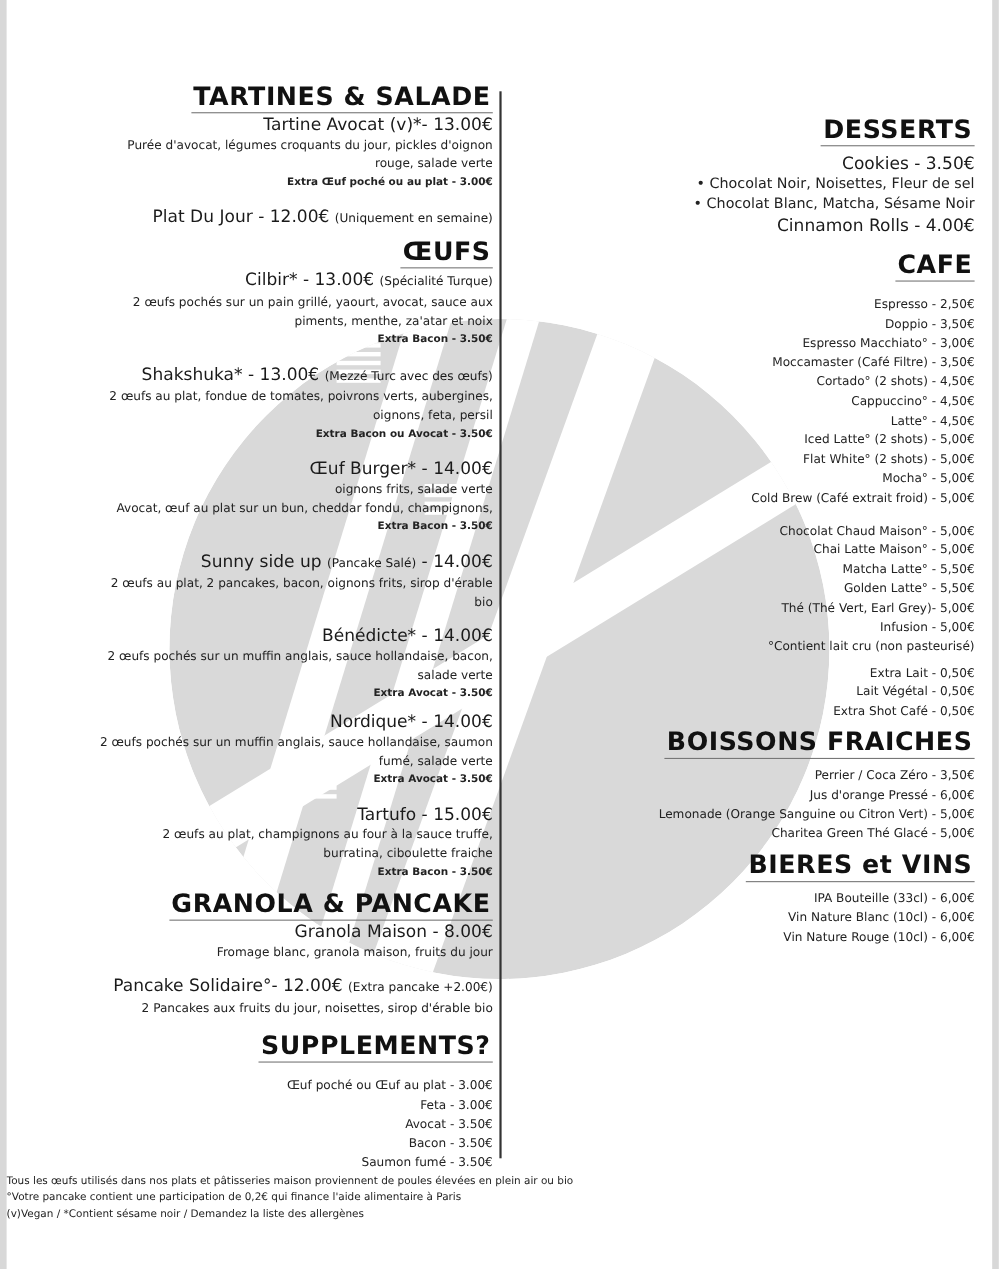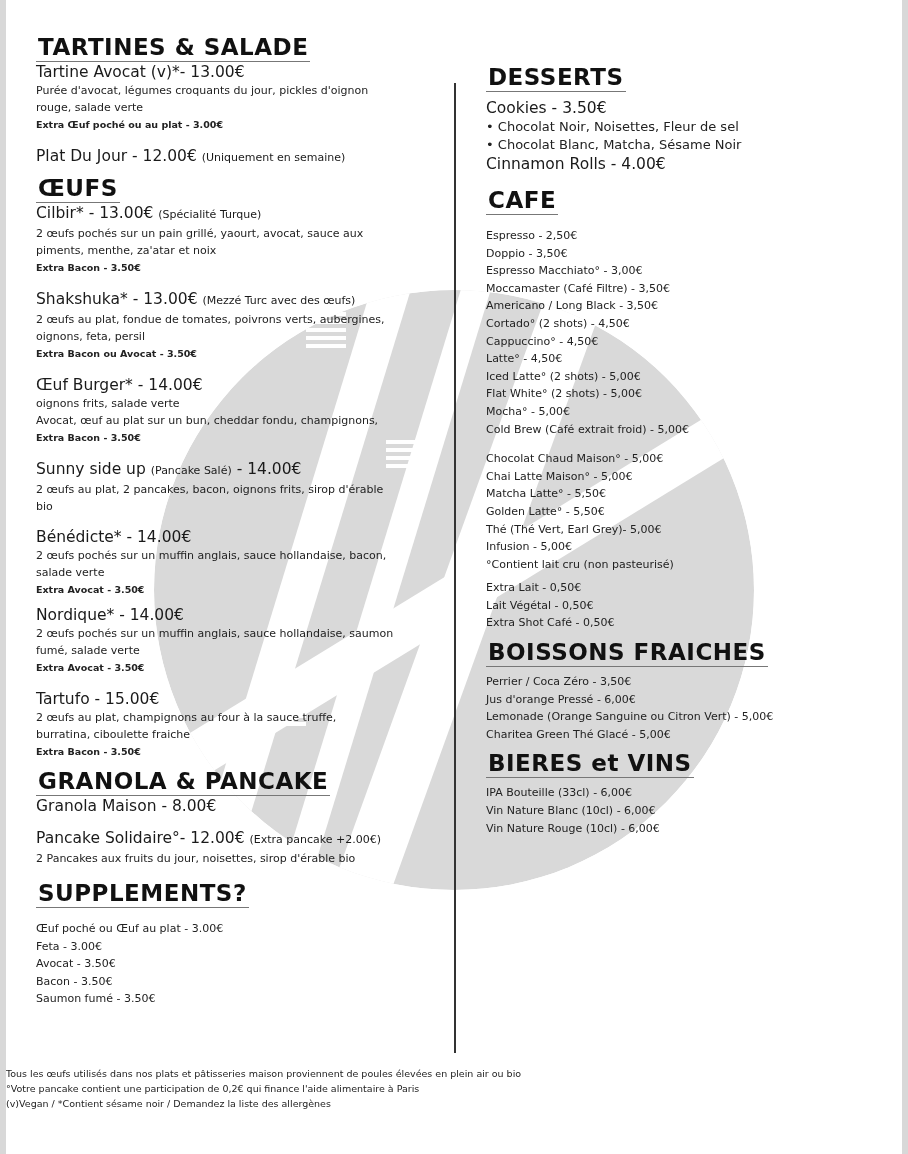--- a/index.html
+++ b/index.html
@@ -5,21 +5,21 @@
   html, body { margin: 0; padding: 0; }
   body {
     width: 908px; height: 1154px; background: #d8d8d8; position: relative; overflow: hidden;
     font-family: "DejaVu Sans", sans-serif; color: #1a1a1a;
   }
   .page {
     position: absolute; left: 6px; top: 0; width: 896px; height: 1154px; background: #ffffff; overflow: hidden;
   }
   .watermark { position: absolute; left: 0; top: 0; width: 896px; height: 1154px; pointer-events: none; }
   .divider { position: absolute; left: 448px; top: 83px; width: 2px; height: 970px; background: #333; }
-  .col { position: absolute; text-align: left; }
+  .col { position: absolute; text-align: right; margin-top: 41px; }
   .col-left { left: 30px; width: 412px; top: 33px; }
   .col-right { left: 480px; width: 400px; top: 63px; }
   .h1 {
     display: inline-block; font-size: 23px; letter-spacing: 0.5px; line-height: 28px;
     border-bottom: 1px solid #777; padding: 0 2px; margin: 0; color: #111;
   }
   .item-title { font-size: 15.5px; line-height: 20px; margin: 0; color: #1a1a1a; }
   .item-title .note { font-size: 11px; }
   .desc { font-size: 11px; line-height: 17px; margin: 0; color: #222; }
   .extra { font-size: 9.5px; font-weight: bold; line-height: 18px; margin: 0 0 0 0; color: #222; }
@@ -129,20 +129,21 @@
       <p class="item-title">Tartufo - 15.00€</p>
       <p class="desc">2 œufs au plat, champignons au four à la sauce truffe,</p>
       <p class="desc">burratina, ciboulette fraiche</p>
       <p class="extra">Extra Bacon - 3.50€</p>
     </div>
 
     <div class="small-gap"></div>
     <h2 class="h1">GRANOLA &amp; PANCAKE</h2>
     <div>
       <p class="item-title">Granola Maison - 8.00€</p>
+      <p class="desc">Fromage blanc, granola maison, fruits du jour</p>
     </div>
     <div class="gap"></div>
     <div>
       <p class="item-title"><span>Pancake Solidaire°- 12.00€</span> <span class="note">(Extra pancake +2.00€)</span></p>
       <p class="desc">2 Pancakes aux fruits du jour, noisettes, sirop d'érable bio</p>
     </div>
 
     <div class="gap"></div>
     <h2 class="h1">SUPPLEMENTS?</h2>
     <div class="gap"></div>
@@ -164,21 +165,20 @@
     <p class="item-title">Cinnamon Rolls - 4.00€</p>
 
     <div class="gap"></div>
     <h2 class="h1">CAFE</h2>
     <div class="gap"></div>
     <div>
       <p class="list-line">Espresso - 2,50€</p>
       <p class="list-line">Doppio - 3,50€</p>
       <p class="list-line">Espresso Macchiato° - 3,00€</p>
       <p class="list-line">Moccamaster (Café Filtre) - 3,50€</p>
-      <p class="list-line">Americano / Long Black - 3,50€</p>
       <p class="list-line">Cortado° (2 shots) - 4,50€</p>
       <p class="list-line">Cappuccino° - 4,50€</p>
       <p class="list-line">Latte° - 4,50€</p>
       <p class="list-line">Iced Latte° (2 shots) - 5,00€</p>
       <p class="list-line">Flat White° (2 shots) - 5,00€</p>
       <p class="list-line">Mocha° - 5,00€</p>
       <p class="list-line">Cold Brew (Café extrait froid) - 5,00€</p>
     </div>
 
     <div class="small-gap"></div>

